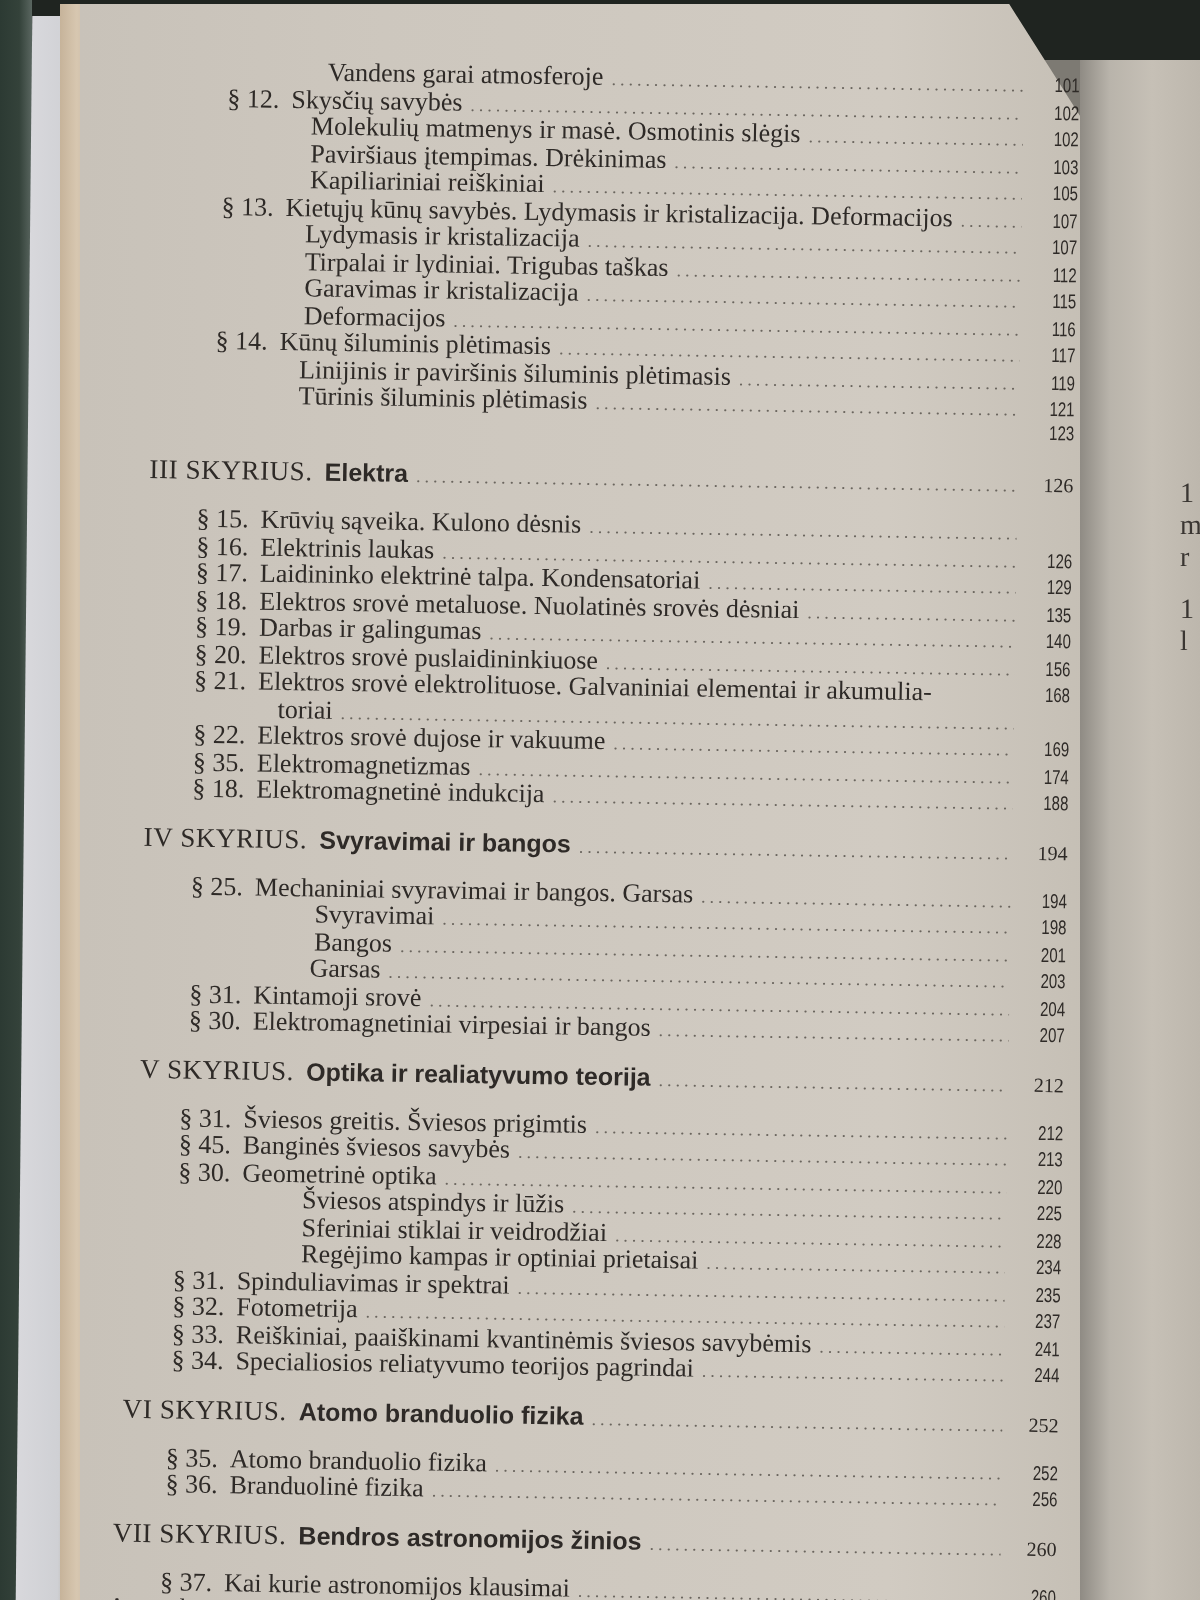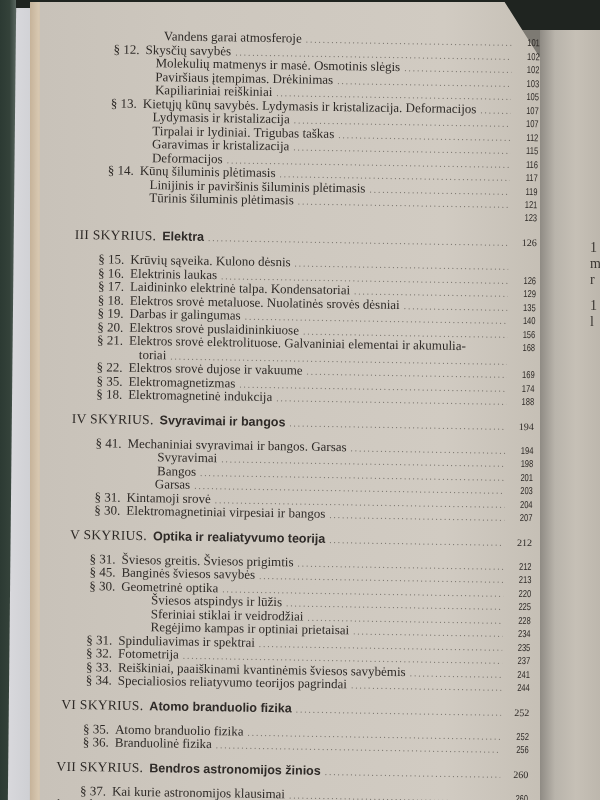--- a/index.html
+++ b/index.html
@@ -251,21 +251,21 @@
     <span class="page-no">188</span>
   </div>
 
   <div class="chapter">
     <span class="roman">IV SKYRIUS.</span>
     <span class="title">Svyravimai ir bangos</span>
     <span class="dots"></span>
     <span class="page-no">194</span>
   </div>
   <div class="row">
-    <span class="num" style="width:48px">§ 41.</span>
+    <span class="num" style="width:48px">§ 25.</span>
     <span class="label">Mechaniniai svyravimai ir bangos. Garsas</span>
     <span class="dots"></span>
     <span class="page-no">194</span>
   </div>
   <div class="row sub">
     <span class="num" style="width:48px"></span>
     <span class="label" style="padding-left:30px">Svyravimai</span>
     <span class="dots"></span>
     <span class="page-no">198</span>
   </div>

